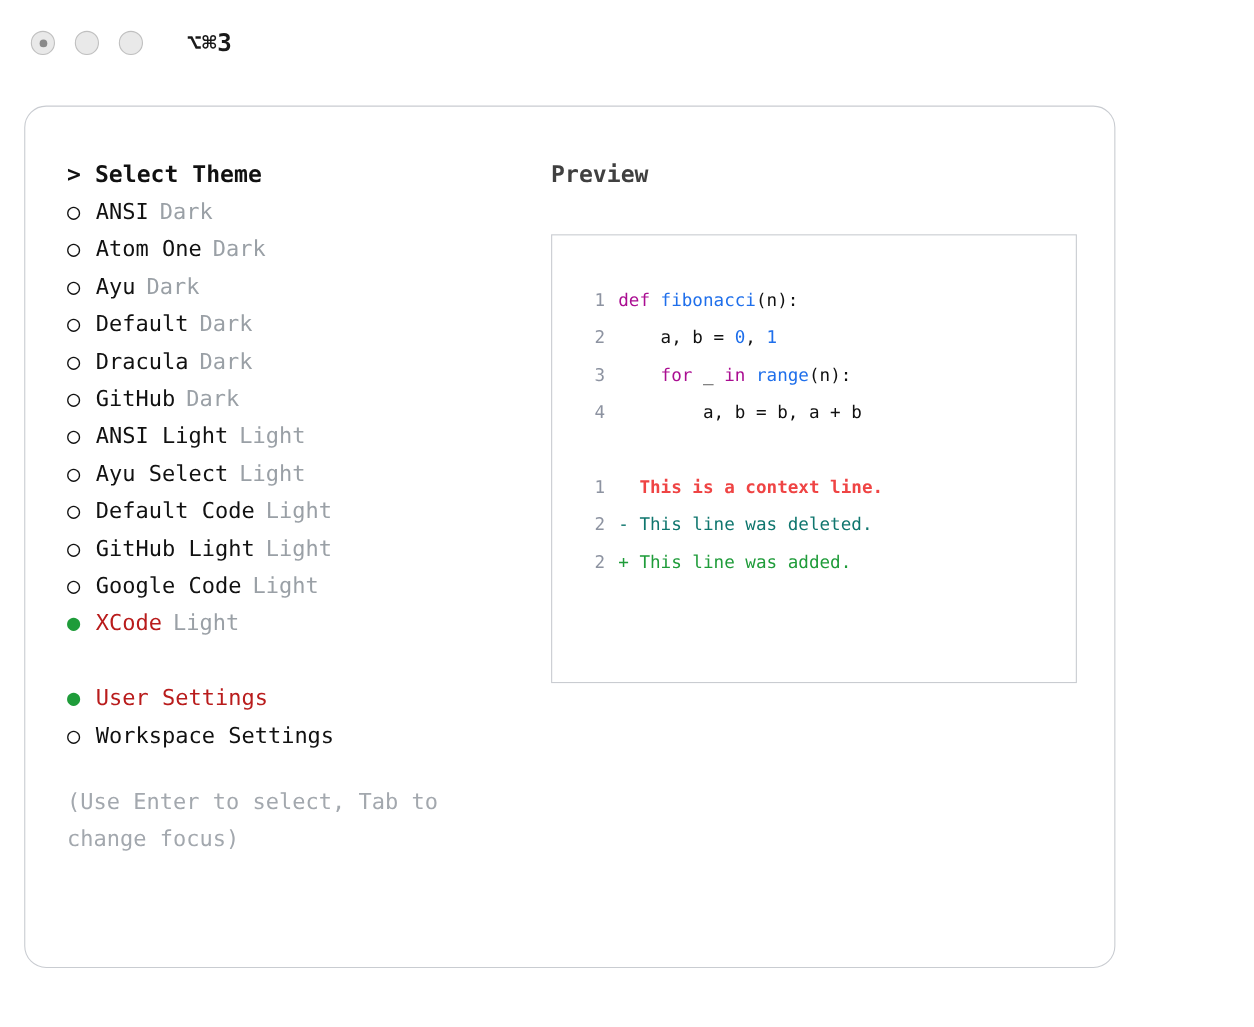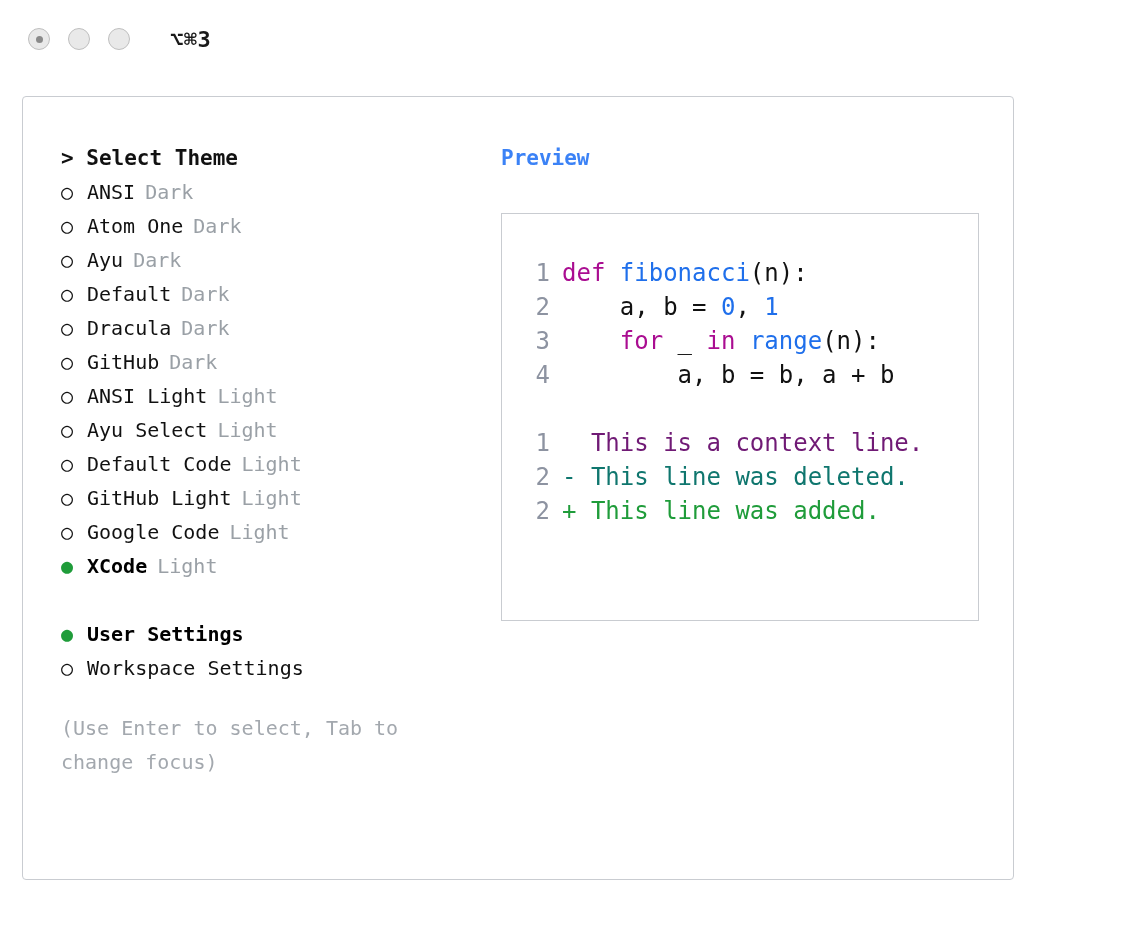--- a/index.html
+++ b/index.html
@@ -61,21 +61,21 @@
     letter-spacing: 0.5px;
   }
   
   .panel {
     position: absolute;
     left: 22px;
     top: 96px;
     width: 992px;
     height: 784px;
     border: 1.5px solid #c9ccd1;
-    border-radius: 4px;
+    border-radius: 20px;
     box-sizing: border-box;
     background: #ffffff;
   }
   .cols {
     display: flex;
     padding: 44px 0 0 16px;
     box-sizing: border-box;
     height: 100%;
   }
   .left-col {
@@ -109,22 +109,21 @@
   .marker {
     display: inline-block;
     width: 26px;
     flex: none;
     color: #111111;
   }
   .marker.selected {
     color: #1f9c3a;
   }
   .row.selected .label {
-    color: #000000;
-    font-weight: bold;
+    color: #b91c1c;
   }
   .variant {
     color: #9aa0a6;
     margin-left: 10px;
     text-align: right;
   }
   .row.selected .variant {
     color: #9aa0a6;
   }
   .section-gap {
@@ -142,51 +141,51 @@
     font-size: 20px;
     line-height: 34px;
     color: #a3a8ae;
     width: 420px;
     white-space: pre-wrap;
   }
   
   .preview-title {
     font-size: 21px;
     font-weight: bold;
-    color: #3b82f6;
+    color: #404040;
     line-height: 34px;
     white-space: pre;
   }
   .preview-box {
     margin-top: 38px;
     width: 478px;
     height: 408px;
     border: 1.5px solid #c9ccd1;
     box-sizing: border-box;
     background: #ffffff;
     padding: 42px 0 0 18px;
   }
   .code-line {
-    font-size: 24px;
+    font-size: 16px;
     line-height: 34px;
     white-space: pre;
   }
   .ln {
     display: inline-block;
     width: 30px;
     text-align: right;
     color: #8d93a1;
     margin-right: 12px;
   }
   .kw   { color: #aa0d91; }
   .fn   { color: #1f6feb; }
   .num  { color: #1f6feb; }
   .plain{ color: #111111; }
   .blank-line { height: 34px; }
-  .diff-ctx { color: #701a75; }
+  .diff-ctx { color: #ef4444; font-weight: bold; }
   .diff-del { color: #0f766e; }
   .diff-add { color: #1f9c3a; }
 </style>
 </head>
 <body>
 
 <div class="window">
 
   <div class="titlebar">
     <div class="dot active"></div>

